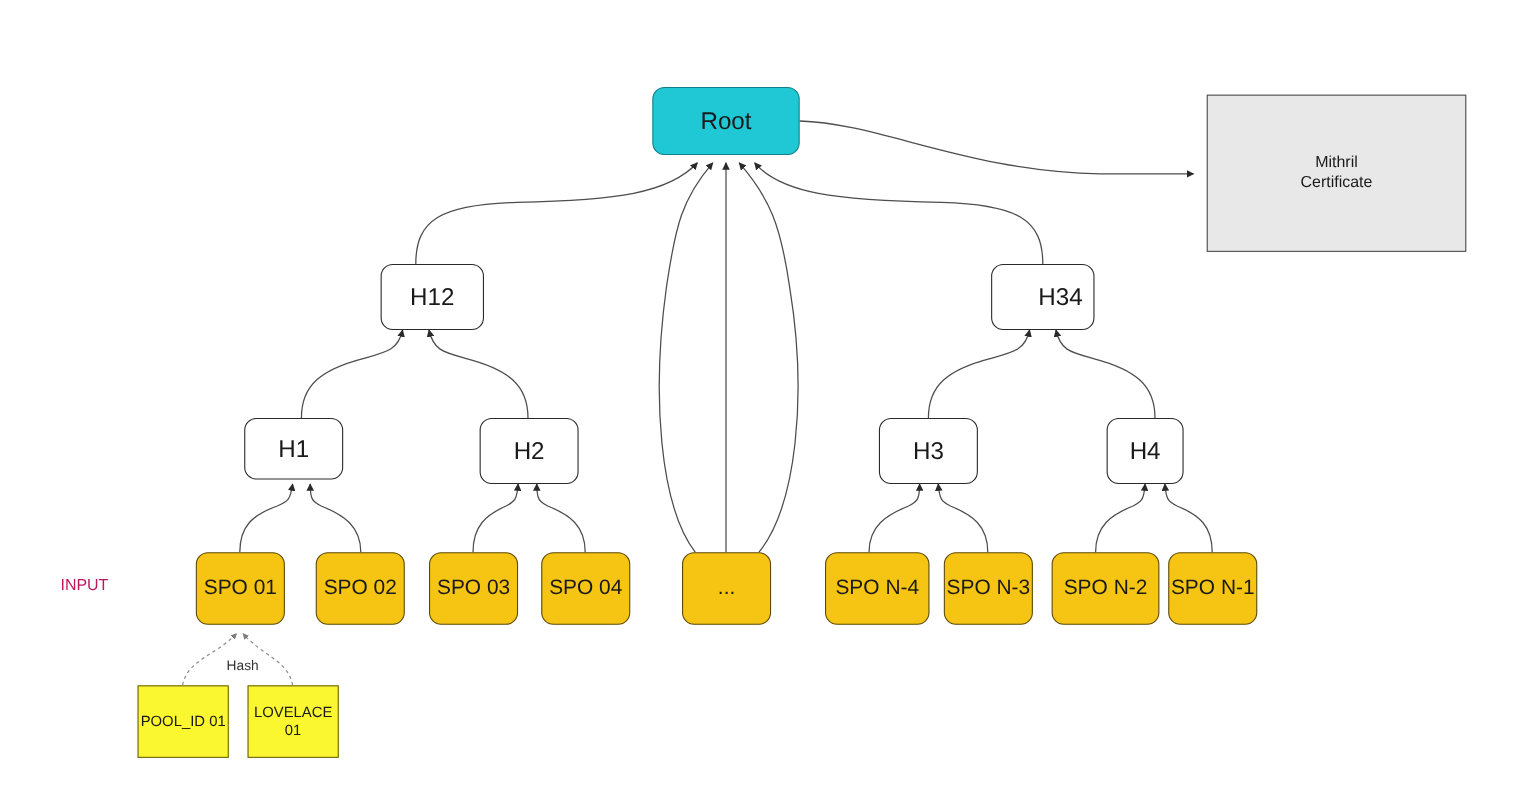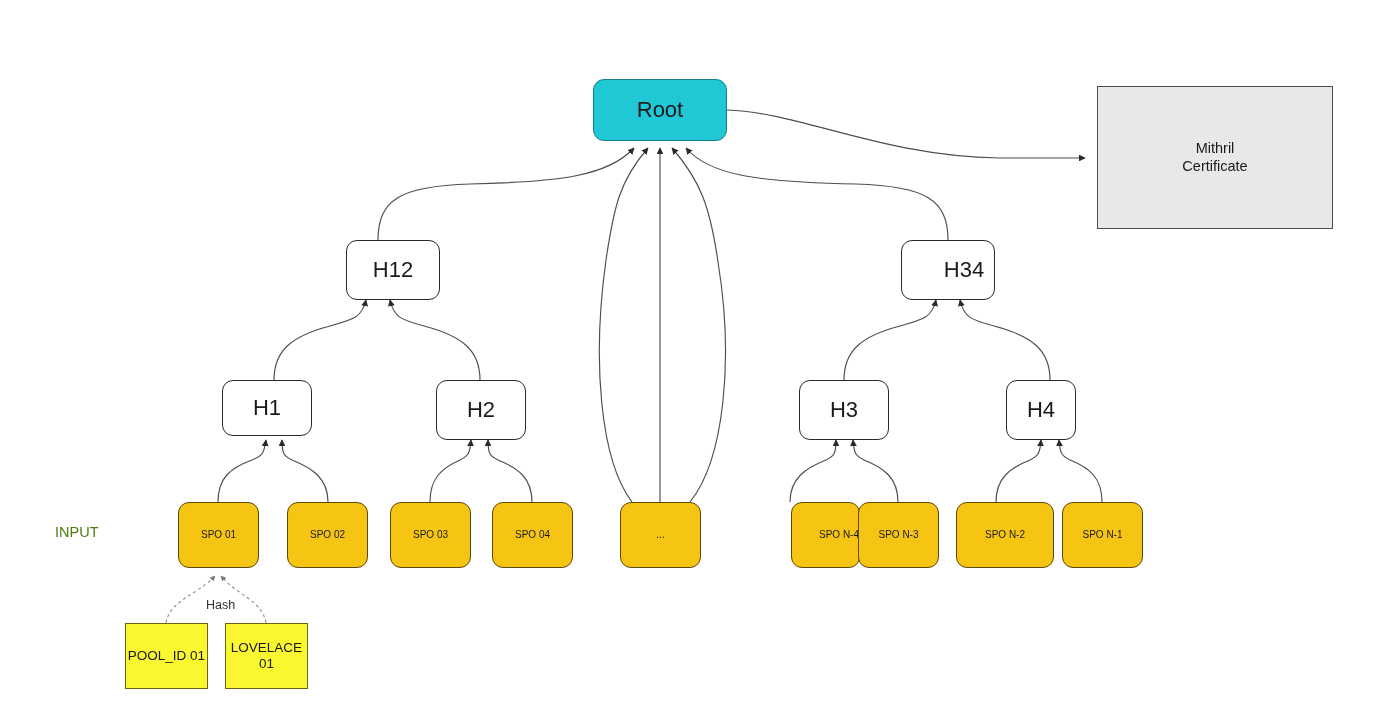--- a/index.html
+++ b/index.html
@@ -48,38 +48,38 @@
   .n-hash {
     background: #ffffff;
     border: 1px solid #2a2a2a;
     border-radius: 11px;
     font-size: 22px;
   }
   .n-spo {
     background: #F6C412;
     border: 1px solid #5c4a0a;
     border-radius: 11px;
-    font-size: 10px;
+    font-size: 19px;
   }
   .n-cert {
     background: #E8E8E8;
     border: 1px solid #4d4d4d;
     border-radius: 0;
     font-size: 14.5px;
   }
   .n-leaf {
     background: #FAF630;
     border: 1px solid #6b6410;
     border-radius: 0;
     font-size: 13.5px;
   }
   .plain-label {
     position: absolute;
     font-size: 14.5px;
-    color: #4d7c0f;
+    color: #be185d;
   }
   .edge-label {
     position: absolute;
     font-size: 12.5px;
     color: #333333;
     background: #ffffff;
     padding: 0 3px;
   }
 </style>
 </head>
@@ -175,21 +175,21 @@
   </div>
   <div class="node n-spo" style="left:390px; top:502px; width:81px; height:66px;">
     <span>SPO 03</span>
   </div>
   <div class="node n-spo" style="left:492px; top:502px; width:81px; height:66px;">
     <span>SPO 04</span>
   </div>
   <div class="node n-spo" style="left:620px; top:502px; width:81px; height:66px;">
     <span>...</span>
   </div>
-  <div class="node n-spo" style="left:791px; top:502px; width:69px; height:66px;justify-content:flex-end;">
+  <div class="node n-spo" style="left:750px; top:502px; width:95px; height:66px;">
     <span>SPO N-4</span>
   </div>
   <div class="node n-spo" style="left:858px; top:502px; width:81px; height:66px;">
     <span>SPO N-3</span>
   </div>
   <div class="node n-spo" style="left:956px; top:502px; width:98px; height:66px;">
     <span>SPO N-2</span>
   </div>
   <div class="node n-spo" style="left:1062px; top:502px; width:81px; height:66px;">
     <span>SPO N-1</span>

